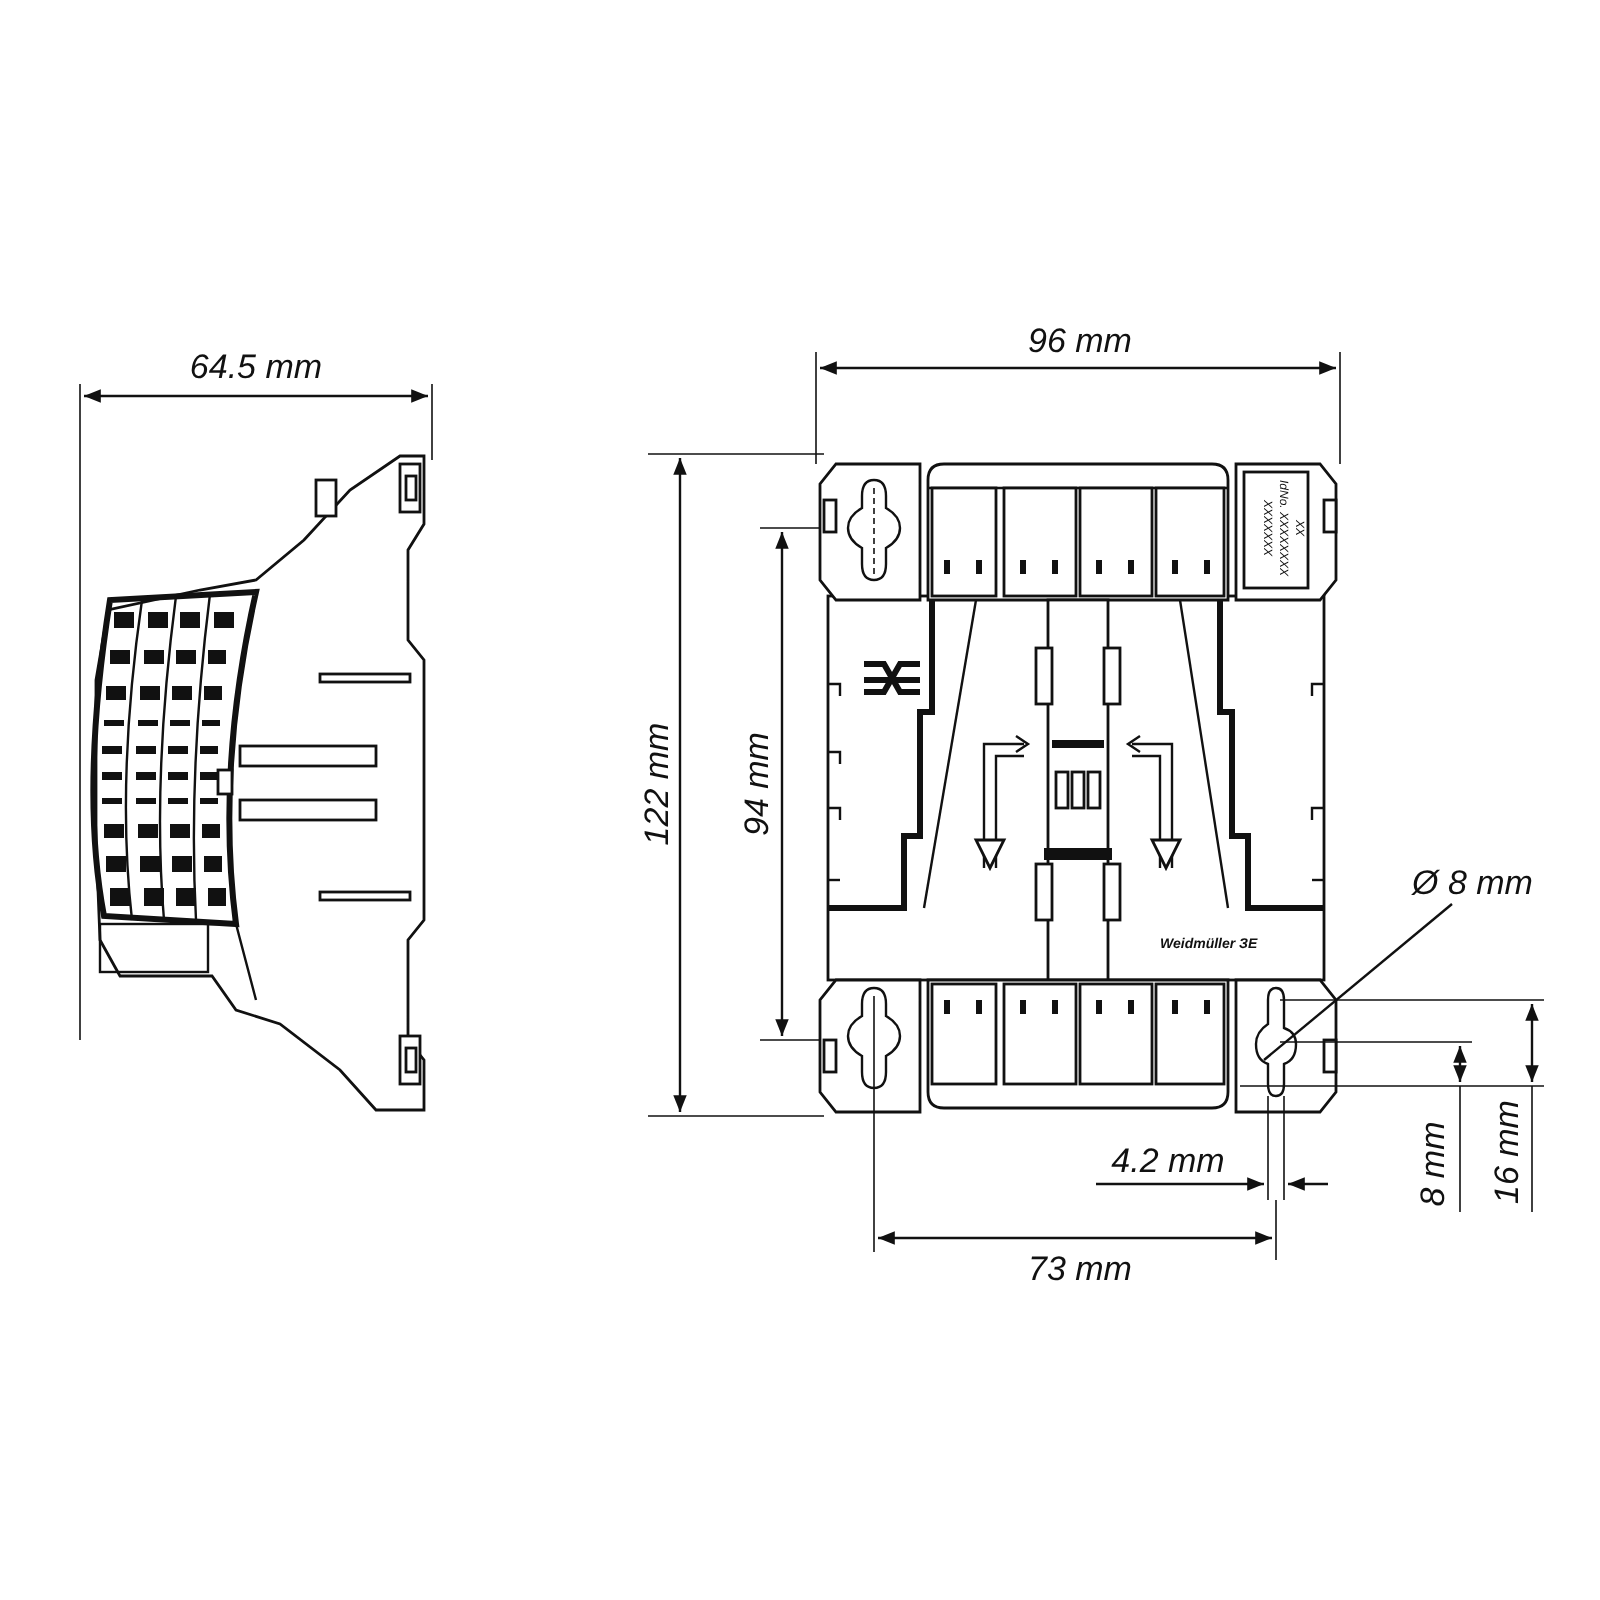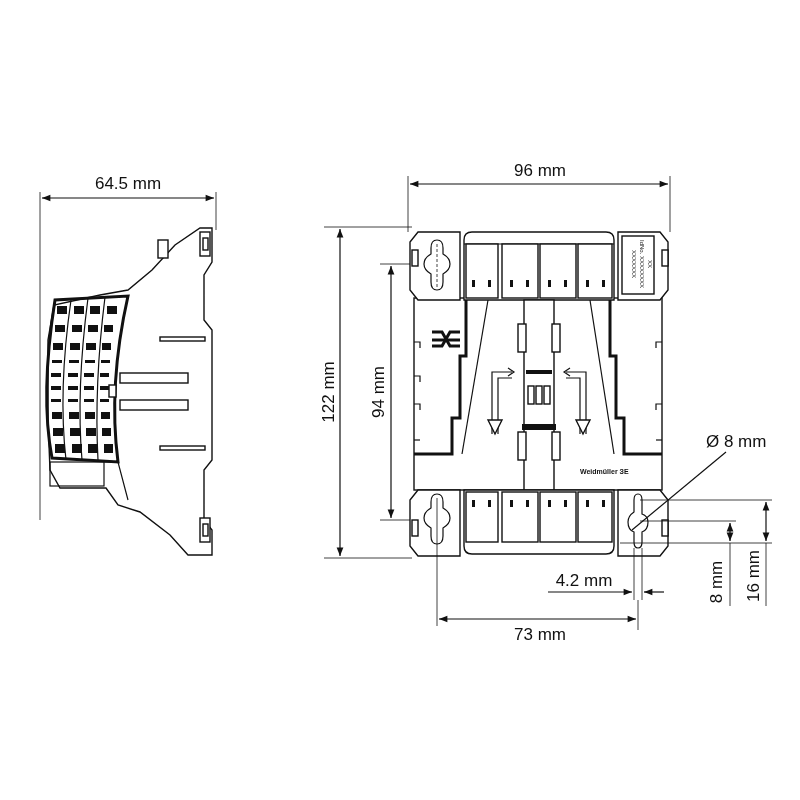--- a/index.html
+++ b/index.html
@@ -1,16 +1,16 @@
 <!DOCTYPE html>
 <html><head>
 <meta charset="utf-8">
 <style>
   html, body { margin: 0; padding: 0; background: #ffffff; }
-  #canvas { position: relative; width: 800px; height: 800px; background: #ffffff; overflow: hidden; }
+  #canvas { position: relative; width: 800px; height: 800px; background: #ffffff; overflow: hidden; font-style: italic; }
   svg { position: absolute; left: 0; top: 0; }
   .dim-text { font-family: "Liberation Sans", sans-serif; font-size: 17px; fill: #111; }
   .small-text { font-family: "Liberation Sans", sans-serif; font-size: 6px; fill: #111; }
   .brand-text { font-family: "Liberation Sans", sans-serif; font-size: 7px; font-weight: bold; fill: #111; }
   .ln { stroke: #111; stroke-width: 1.2; fill: none; }
   .thin { stroke: #111; stroke-width: 0.8; fill: none; }
   .thick { stroke: #111; stroke-width: 3; fill: none; }
   .body { stroke: #111; stroke-width: 1.4; fill: #fff; }
   .blk { fill: #111; stroke: none; }
 </style>

